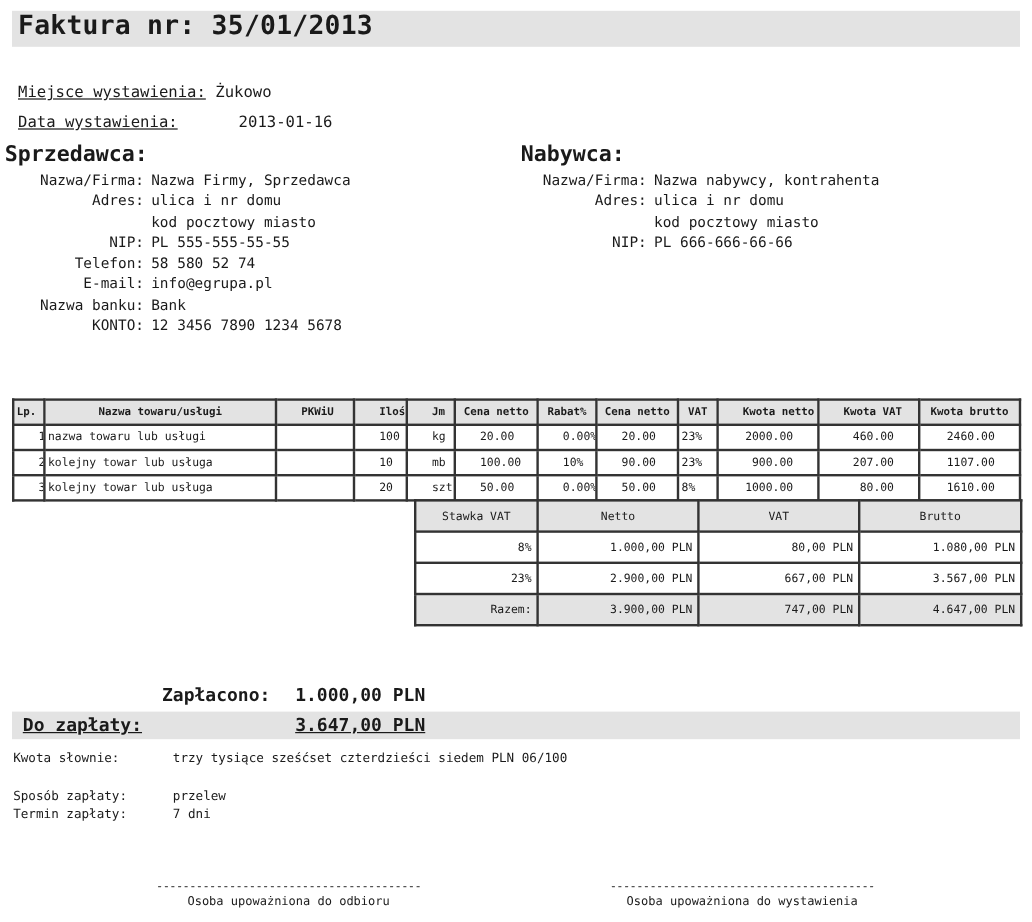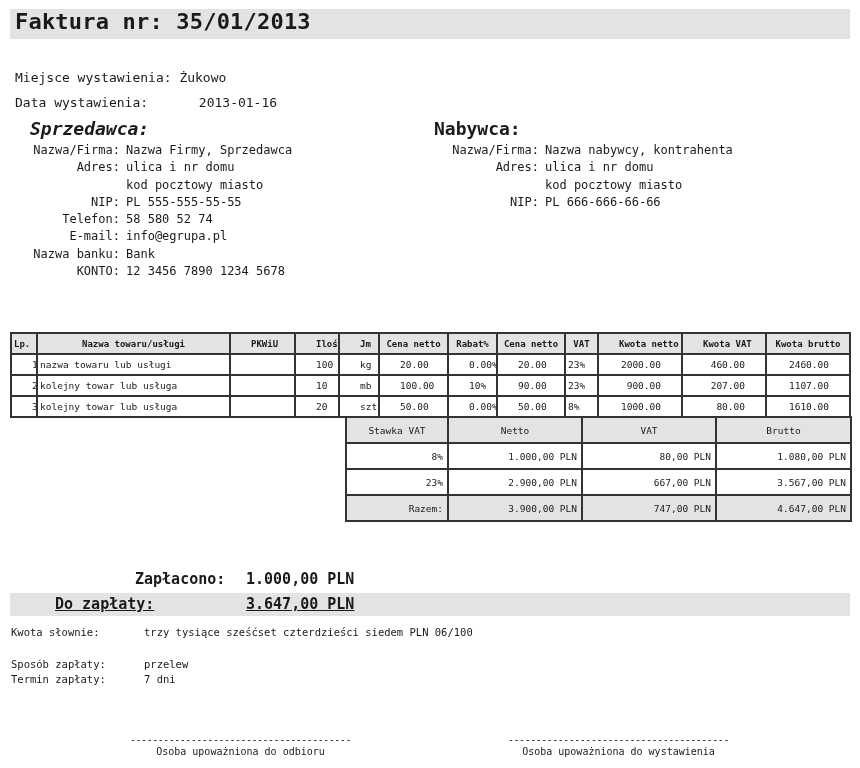--- a/index.html
+++ b/index.html
@@ -2,21 +2,21 @@
 <html><head>
 <meta charset="utf-8">
 <style>
   html, body { margin:0; padding:0; background:#ffffff; }
   body { width:860px; height:768px; position:relative; overflow:hidden; color:#1a1a1a;
          font-family:"DejaVu Sans Mono","Liberation Mono",monospace; }
   .abs { position:absolute; }
   .title-bar { left:10px; top:9px; width:840px; height:30px; background:#e3e3e3; }
   .title { left:15px; top:9px; font-size:22px; font-weight:bold; line-height:26px; letter-spacing:0.2px; }
   .meta { font-size:13px; line-height:18px; }
-  .meta .lbl { display:inline-block; width:176px; }
+  .meta .lbl { display:inline-block; width:176px;text-decoration:underline; }
   .party-title { font-size:18px; font-weight:bold; line-height:22px; }
   .party { font-size:12px; line-height:17.3px; }
   .party .row { display:flex; }
   .party .k { width:105px; text-align:right; padding-right:6px; white-space:nowrap; }
   .party .v { white-space:nowrap; }
 
   table.items { position:absolute; left:10px; top:332px; border-collapse:collapse; width:840px;
                 font-size:9.5px; table-layout:fixed; }
   table.items th, table.items td { border:2px solid #333; padding:0 20px; height:19px; white-space:nowrap; overflow:hidden; }
   table.items th { background:#e3e3e3; font-weight:bold; text-align:center; font-size:9px; }
@@ -26,21 +26,21 @@
   table.sum { position:absolute; left:345px; top:416px; border-collapse:collapse; width:505px;
               font-size:9.5px; table-layout:fixed; }
   table.sum th, table.sum td { border:2px solid #333; padding:0 4px; height:24px; white-space:nowrap; }
   table.sum th { background:#e3e3e3; font-weight:normal; text-align:center; }
   table.sum td { text-align:right; }
   table.sum tr.total td { background:#e3e3e3; }
 
   .paid { left:135px; top:569px; font-size:15px; font-weight:bold; line-height:20px; }
   .paid .lbl { display:inline-block; width:111px; }
   .due-bar { left:10px; top:593px; width:840px; height:23px; background:#e3e3e3; }
-  .due-lbl { left:19px; top:594px; font-size:15px; font-weight:bold; text-decoration:underline; line-height:20px;margin-left:36px; }
+  .due-lbl { left:19px; top:594px; font-size:15px; font-weight:bold; text-decoration:underline; line-height:20px; }
   .due-val { left:246px; top:594px; font-size:15px; font-weight:bold; text-decoration:underline; line-height:20px; }
 
   .small { font-size:10.5px; line-height:14px; }
   .small .lbl { display:inline-block; width:133px; }
 
   .sign { font-size:10px; line-height:12px; text-align:center; }
   .sign .dash { letter-spacing:-0.5px; }
 </style>
 </head>
 <body>
@@ -50,21 +50,21 @@
 
 <div class="abs meta" style="left:15px;top:69px;">
   <span class="lbl" style="width:auto;">Miejsce wystawienia:</span>
   <span>Żukowo</span>
 </div>
 <div class="abs meta" style="left:15px;top:94px;">
   <span class="lbl">Data wystawienia:</span>
   <span>2013-01-16</span>
 </div>
 
-<div class="abs party-title" style="left:30px;top:118px;font-style:italic;">Sprzedawca:</div>
+<div class="abs party-title" style="left:4px;top:118px;">Sprzedawca:</div>
 <div class="abs party" style="left:15px;top:142px;">
   <div class="row">
       <span class="k">Nazwa/Firma:</span>
       <span class="v">Nazwa Firmy, Sprzedawca</span>
     </div>
   <div class="row">
       <span class="k">Adres:</span>
       <span class="v">ulica i nr domu</span>
     </div>
   <div class="row">

